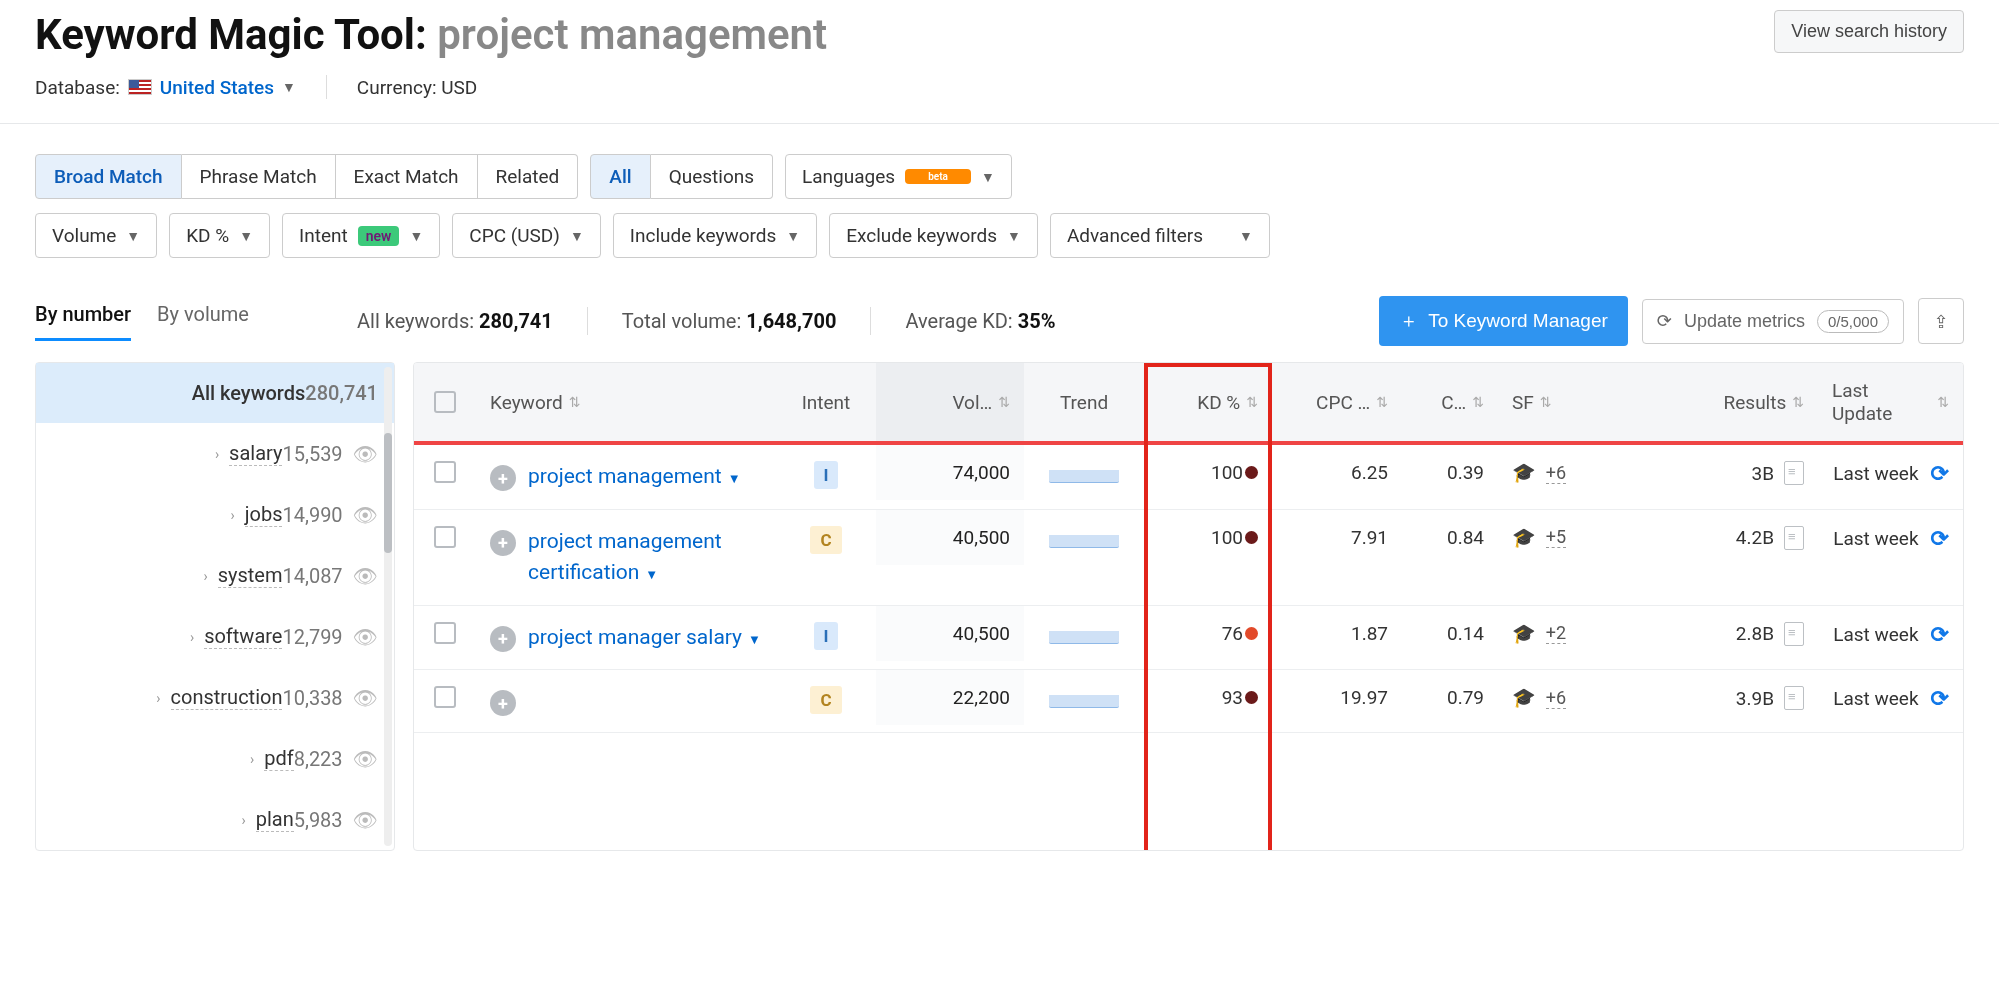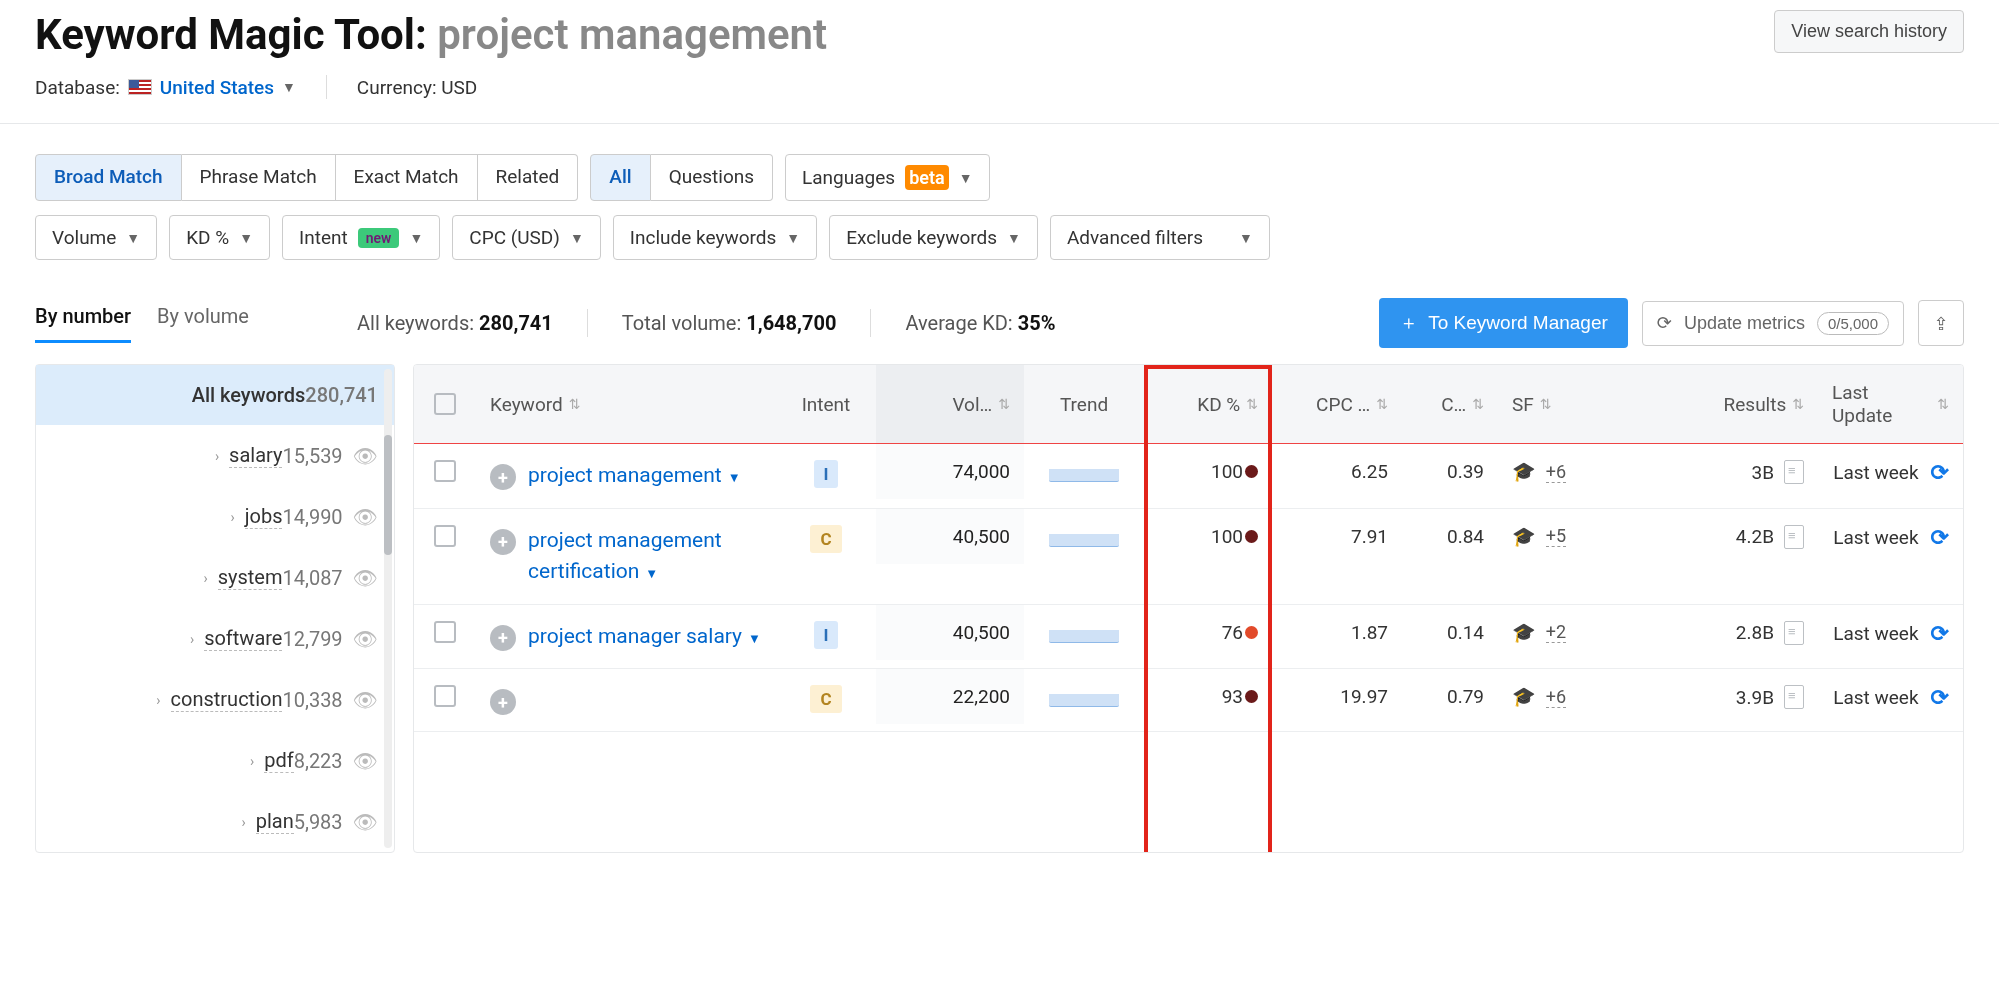--- a/index.html
+++ b/index.html
@@ -21,21 +21,21 @@
 
 
 .filter-row { display:flex; gap:12px; flex-wrap:wrap; margin-bottom: 14px; }
 .seg-group { display:flex; }
 .seg-group .seg { border:1px solid #ccc; padding:10px 18px; font-size:19px; background:#fff; cursor:pointer; color:#333; }
 .seg-group .seg + .seg { border-left: none; }
 .seg-group .seg:first-child { border-radius:4px 0 0 4px; }
 .seg-group .seg:last-child { border-radius:0 4px 4px 0; }
 .seg.active { background:#e6f0fb; color:#0d5db8; font-weight:500; }
 .pill { border:1px solid #ccc; border-radius:4px; padding:10px 16px; font-size:19px; background:#fff; cursor:pointer; display:flex; align-items:center; gap:10px; color:#333; }
-.badge-beta { background:#ff8a00; color:#fff; font-size:18px; padding:2px 4px; border-radius:4px; font-weight:600; }
+.badge-beta { background:#ff8a00; color:#fff; font-size:10px; padding:2px 23px; border-radius:4px; font-weight:600; }
 .badge-new { background:#3cc97a; color:#701a75; font-size:14px; padding:2px 8px; border-radius:4px; font-weight:600; }
 .chev { font-size:14px; color:#666; }
 
 
 .stats-row { display:flex; align-items:center; justify-content:space-between; margin-top:38px; }
 .stats-left { display:flex; align-items:center; gap:34px; }
 .tab-links { display:flex; gap:26px; font-size:20px; }
 .tab-link { cursor:pointer; color:#666; padding-bottom:12px; }
 .tab-link.active { color:#111; border-bottom:3px solid #0d8cff; font-weight:500; }
 .stat { font-size:20px; color:#555; }
@@ -56,21 +56,21 @@
 .side-row { display:flex; align-items:center; justify-content:flex-end; padding:18px 16px; cursor:pointer; font-size:20px; }
 .side-row.active { background:#dcecfb; font-weight:500; }
 .side-row .lbl { display:flex; align-items:center; gap:10px; color:#333; }
 .side-row .cnt { color:#777; display:flex; align-items:center; gap:10px; }
 .caret { color:#999; font-size:14px; }
 .eye { color:#bbb; }
 .dotted { border-bottom:1px dashed #bbb; }
 
 
 .table { flex:1; border:1px solid #e6e8ea; border-radius:4px; overflow:hidden; position:relative; }
-.thead { display:flex; background:#f5f6f8; border-bottom:1px solid #ef4444; min-height:72px; }
+.thead { display:flex; background:#f5f6f8; border-bottom:4px solid #ef4444; min-height:72px; }
 .th, .td { padding:16px 14px; font-size:19px; }
 .th { color:#555; display:flex; align-items:center; gap:6px; cursor:pointer; }
 .sort-ic { color:#aaa; font-size:14px; }
 .col-chk{width:62px; justify-content:center;}
 .col-kw{width:300px;}
 .col-int{width:100px; justify-content:center;}
 .col-vol{width:148px; justify-content:flex-end; background:#eceef1;}
 .col-trend{width:120px; justify-content:center;}
 .col-kd{width:128px; justify-content:flex-end;}
 .col-cpc{width:130px; justify-content:flex-end;}

